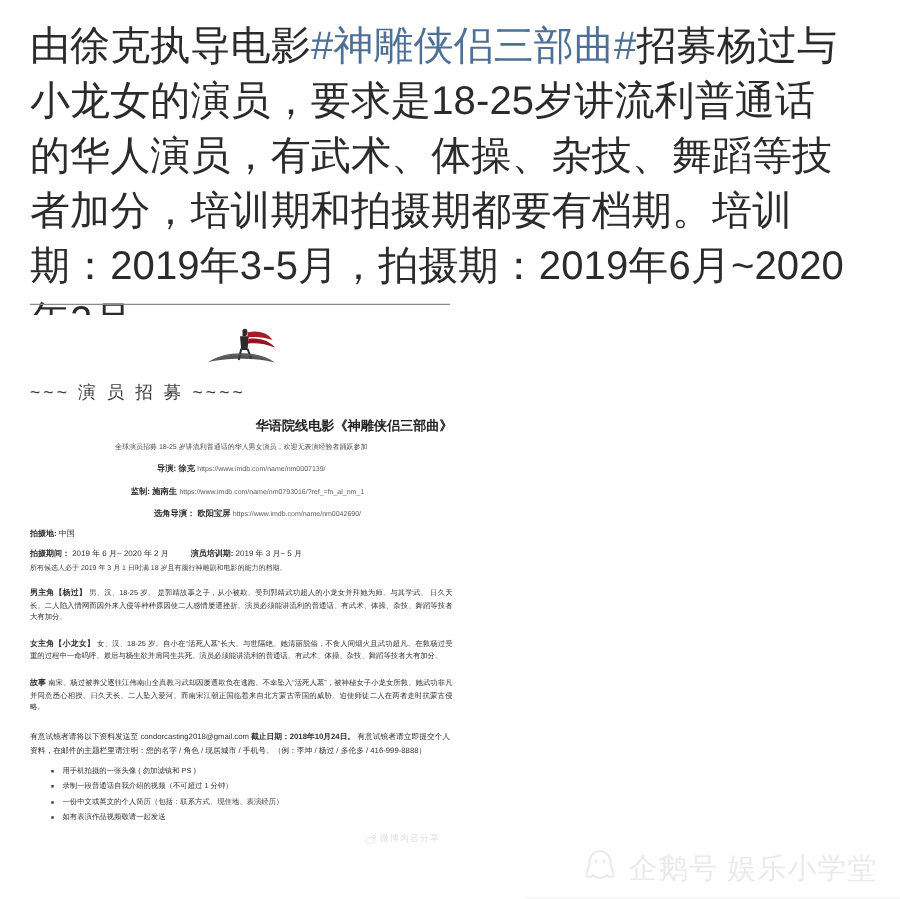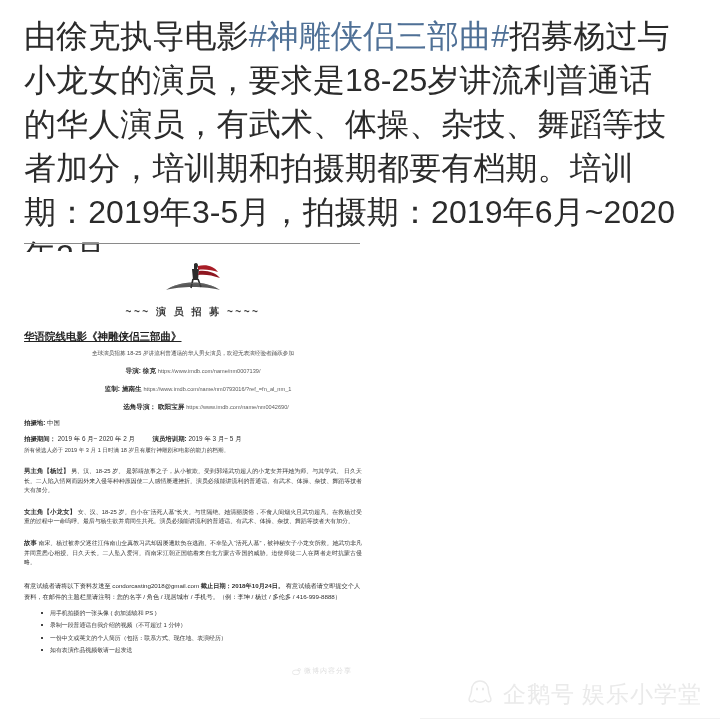--- a/index.html
+++ b/index.html
@@ -56,37 +56,36 @@
 
   .doc-logo {
     width: 100%;
     text-align: center;
     padding-top: 8px;
     height: 44px;
   }
   .doc-logo svg { display: inline-block; }
 
   .doc-banner {
-    text-align: center;
-    font-size: 10px;
+    text-align: left;
+    font-size: 14px;
     letter-spacing: 2.5px;
     color: #3a3a3a;
-    font-weight: bold;
+    font-weight: normal;
     margin-top: 1px;
     filter: blur(0.35px);
   }
 
   .doc-title {
-    text-align: left;
+    text-align: right;
     font-size: 10.5px;
     font-weight: bold;
     color: #222;
     margin-top: 11px;
     filter: blur(0.25px);
-    text-decoration: underline;
   }
   .doc-subtitle {
     text-align: center;
     font-size: 5.6px;
     color: #4a4a4a;
     margin-top: 6px;
     filter: blur(0.3px);
   }
 
   .doc-credit {

